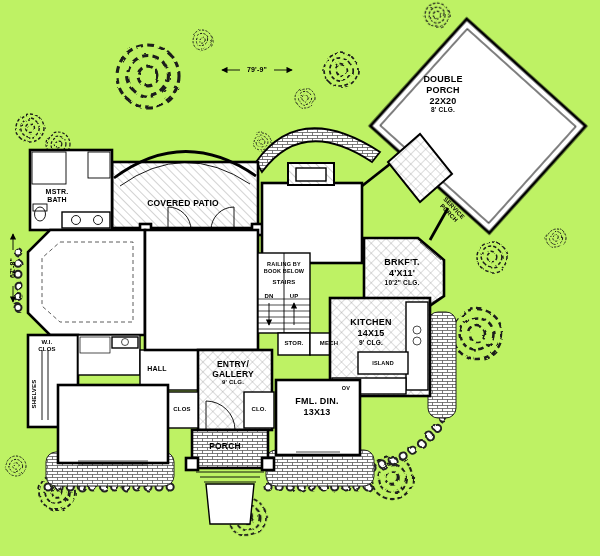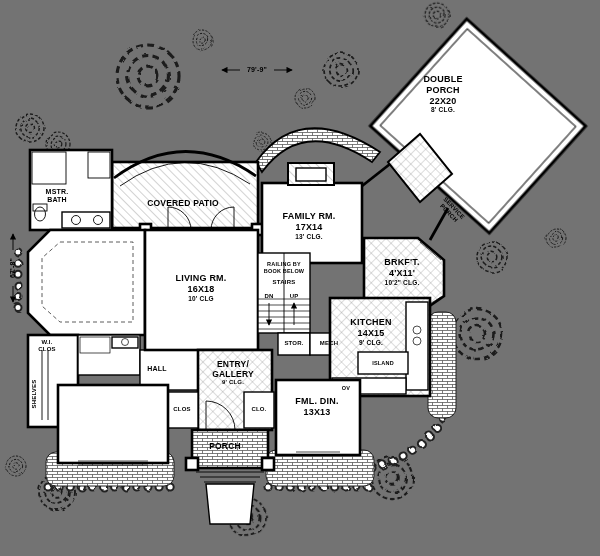--- a/index.html
+++ b/index.html
@@ -1,18 +1,18 @@
 <!DOCTYPE html>
 <html><head>
 <meta charset="utf-8">
 <style>
   *{margin:0;padding:0;box-sizing:border-box}
   html,body{background:#ffffff}
   body{font-family:"Liberation Sans",sans-serif}
-  .stage{position:relative;width:600px;height:556px;background:#737373;overflow:hidden}
+  .stage{position:relative;width:600px;height:556px;background:#bef264;overflow:hidden}
   .stage svg{position:absolute;left:0;top:0}
   .labels{position:absolute;left:0;top:0;width:100%;height:100%;pointer-events:none}
   .lbl{position:absolute;transform:translate(-50%,-50%);text-align:center;font-weight:bold;
        color:#000;line-height:1.2;white-space:nowrap;letter-spacing:.2px}
   .lbl span{display:block}
   .f9{font-size:9px}.f8{font-size:8.5px}.f7{font-size:7px}
   .f6{font-size:6px}.f55{font-size:5.5px}
   .sm{font-size:6.5px}
   .rotl{transform:translate(-50%,-50%) rotate(-90deg)}
   .rotsp{transform:translate(-50%,-50%) rotate(46deg)}
@@ -276,32 +276,22 @@
 
     <div class="lbl f8" style="left:183px;top:203px">
       <span>COVERED PATIO</span>
     </div>
 
     <div class="lbl f7" style="left:57px;top:196px">
       <span>MSTR.</span>
       <span>BATH</span>
     </div>
 
-    <div class="lbl f9" style="left:309px;top:226px">
-      <span>FAMILY RM.</span>
-      <span>17X14</span>
-      <span class="sm">13' CLG.</span>
-    </div>
-
-
-    <div class="lbl f9" style="left:201px;top:288px">
-      <span>LIVING RM.</span>
-      <span>16X18</span>
-      <span class="sm">10' CLG</span>
-    </div>
+
+
 
     <div class="lbl f9" style="left:402px;top:272px">
       <span>BRKF'T.</span>
       <span>4'X11'</span>
       <span class="sm">10'2" CLG.</span>
     </div>
 
     <div class="lbl f9" style="left:371px;top:332px">
       <span>KITCHEN</span>
       <span>14X15</span>

